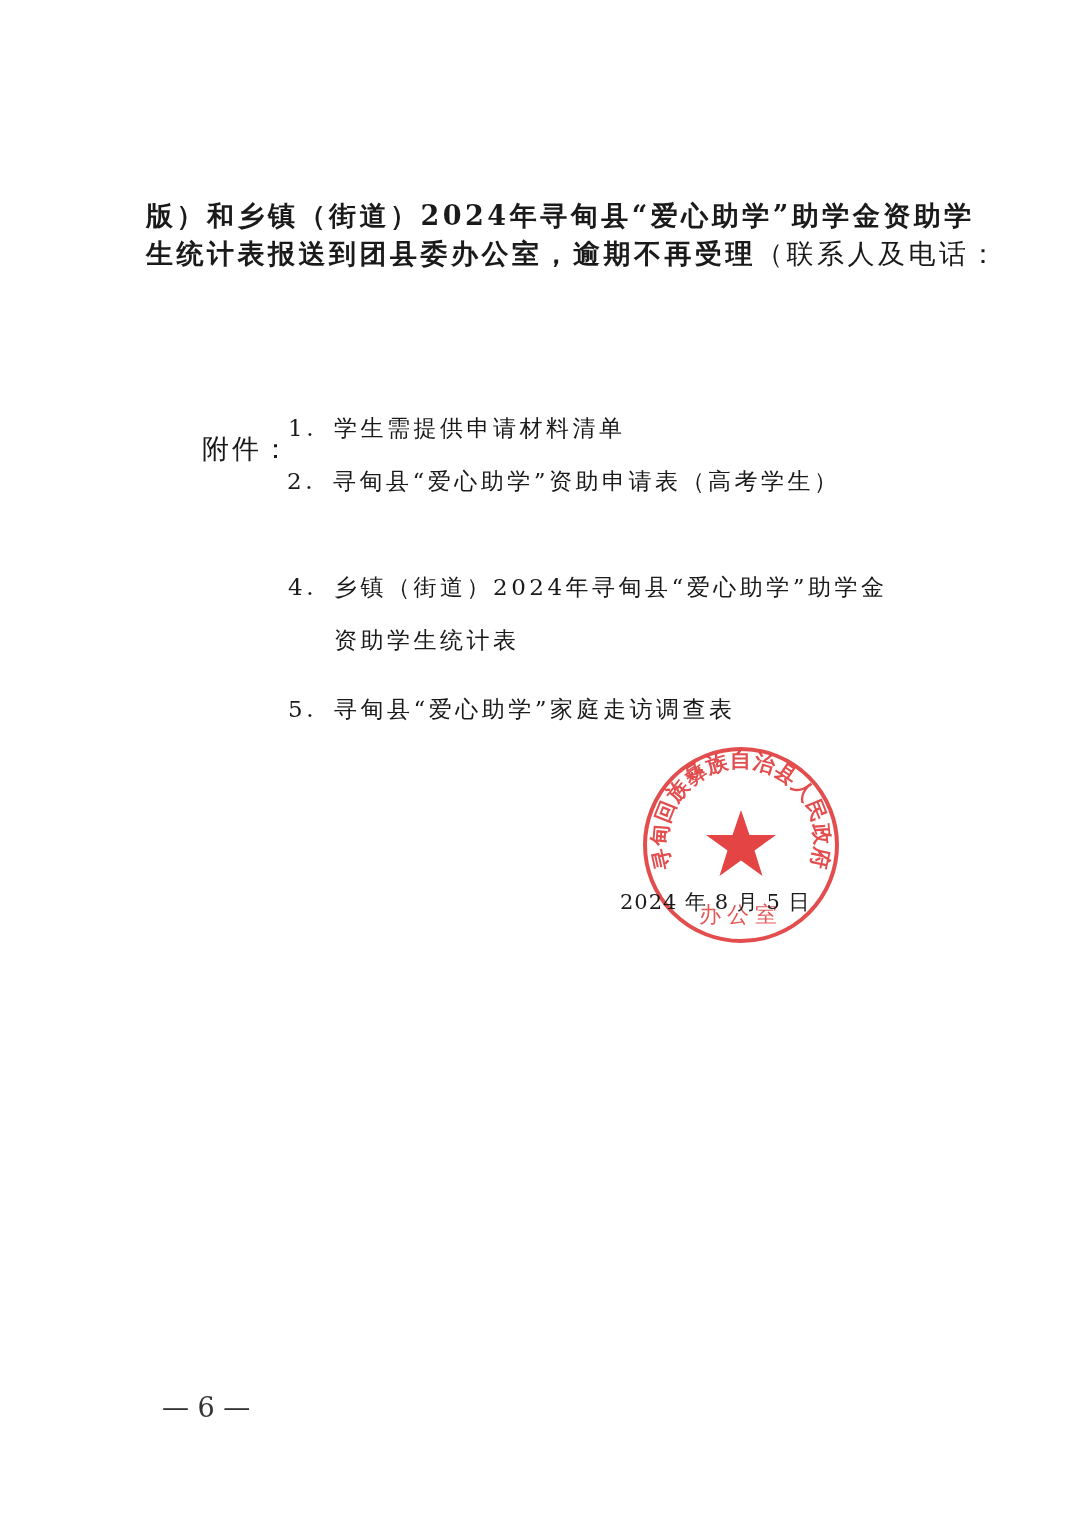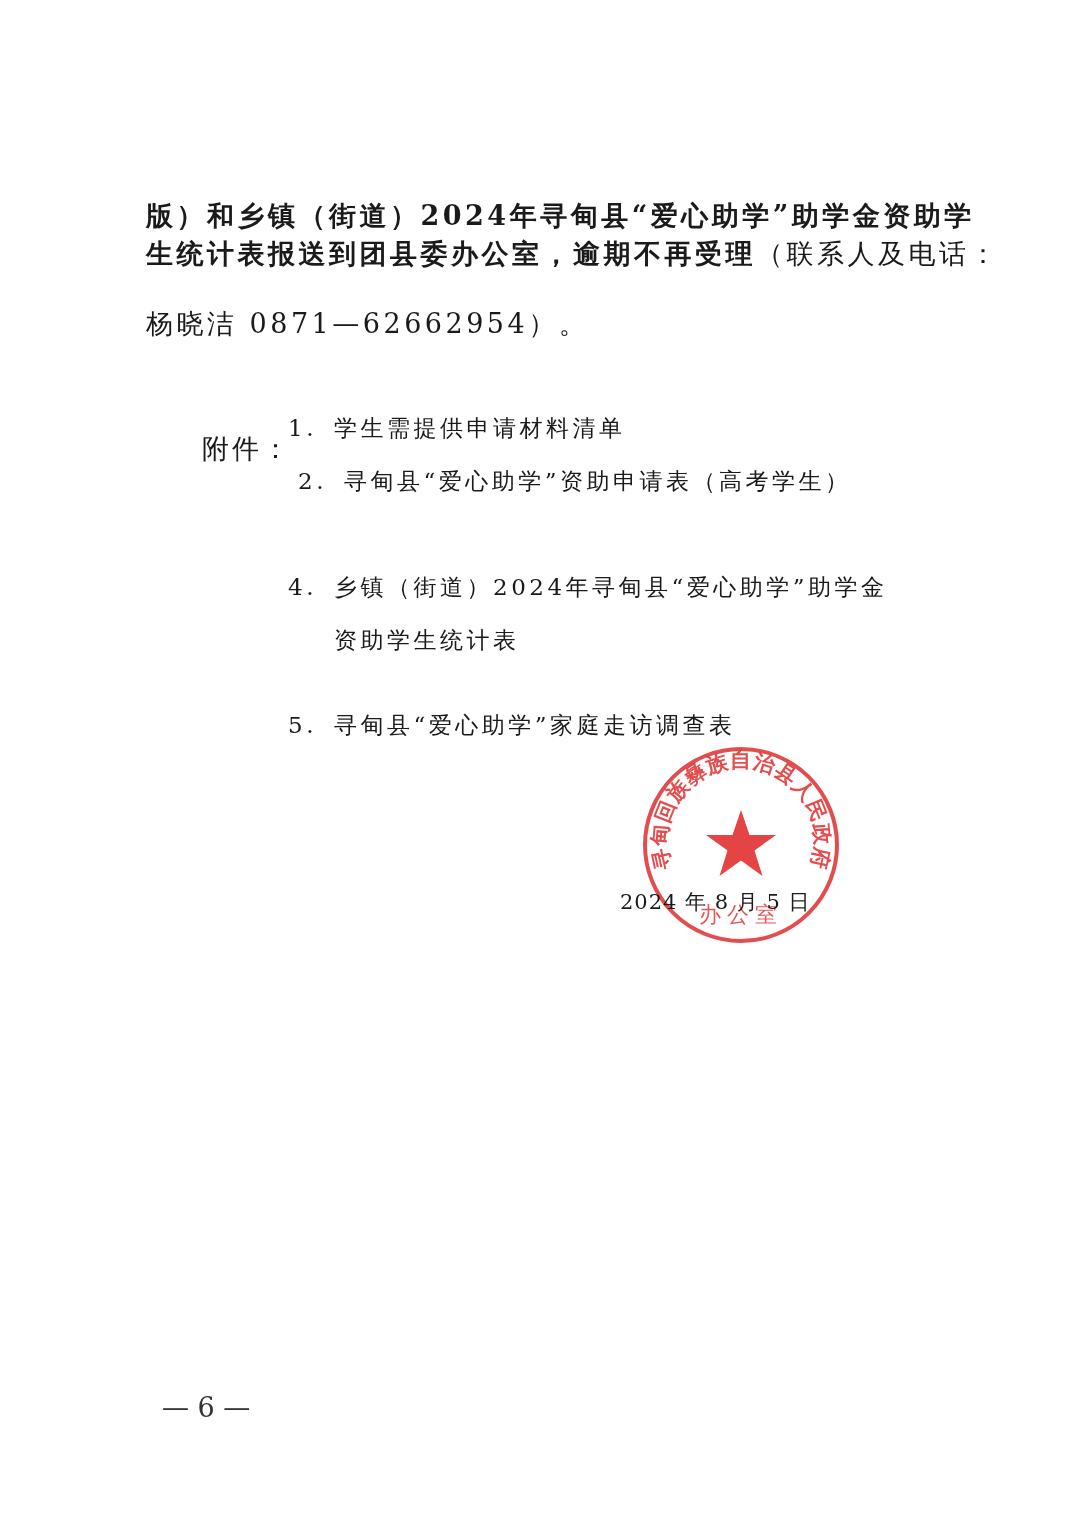--- a/index.html
+++ b/index.html
@@ -22,44 +22,41 @@
 <div class="page">
 
   <div class="line bold" style="top:198px;">
     <span>版）和乡镇（街道）2024年寻甸县“爱心助学”助学金资助学</span>
   </div>
 
   <div class="line" style="top:236px;">
     <span class="bold">生统计表报送到团县委办公室，逾期不再受理</span><span class="normal">（联系人及电话：</span>
   </div>
 
-  <div class="line normal" style="top:306px;">
-    <span>杨晓洁  0871—62662954）。</span>
-  </div>
 
   <div class="att-label" style="top:413px;">附件：</div>
 
   <div class="att-item" style="left:288px; top:413px;">
     <span class="att-num">1.</span><span>学生需提供申请材料清单</span>
   </div>
 
-  <div class="att-item" style="left:298px; top:466px;">
+  <div class="att-item" style="left:287px; top:466px;">
     <span class="att-num">2.</span><span>寻甸县“爱心助学”资助申请表（高考学生）</span>
   </div>
 
 
   <div class="att-item" style="left:288px; top:572px;">
     <span class="att-num">4.</span><span>乡镇（街道）2024年寻甸县“爱心助学”助学金</span>
   </div>
 
   <div class="att-item" style="left:334px; top:625px;">
     <span>资助学生统计表</span>
   </div>
 
-  <div class="att-item" style="left:288px; top:710px;">
+  <div class="att-item" style="left:288px; top:694px;">
     <span class="att-num">5.</span><span>寻甸县“爱心助学”家庭走访调查表</span>
   </div>
 
   <svg class="seal" viewBox="0 0 202 202">
     <defs>
       <path id="sealArc" d="M 30 118 A 74 74 0 1 1 172 118" fill="none"></path>
     </defs>
     <circle cx="101" cy="101" r="96" fill="none" stroke="#e03a3a" stroke-width="4" opacity="0.9"></circle>
     <text font-size="21" fill="#e03a3a" font-weight="bold" opacity="0.9" font-family="DejaVu Sans, sans-serif" letter-spacing="1">
       <textPath href="#sealArc" startOffset="50%" text-anchor="middle">寻甸回族彝族自治县人民政府</textPath>

